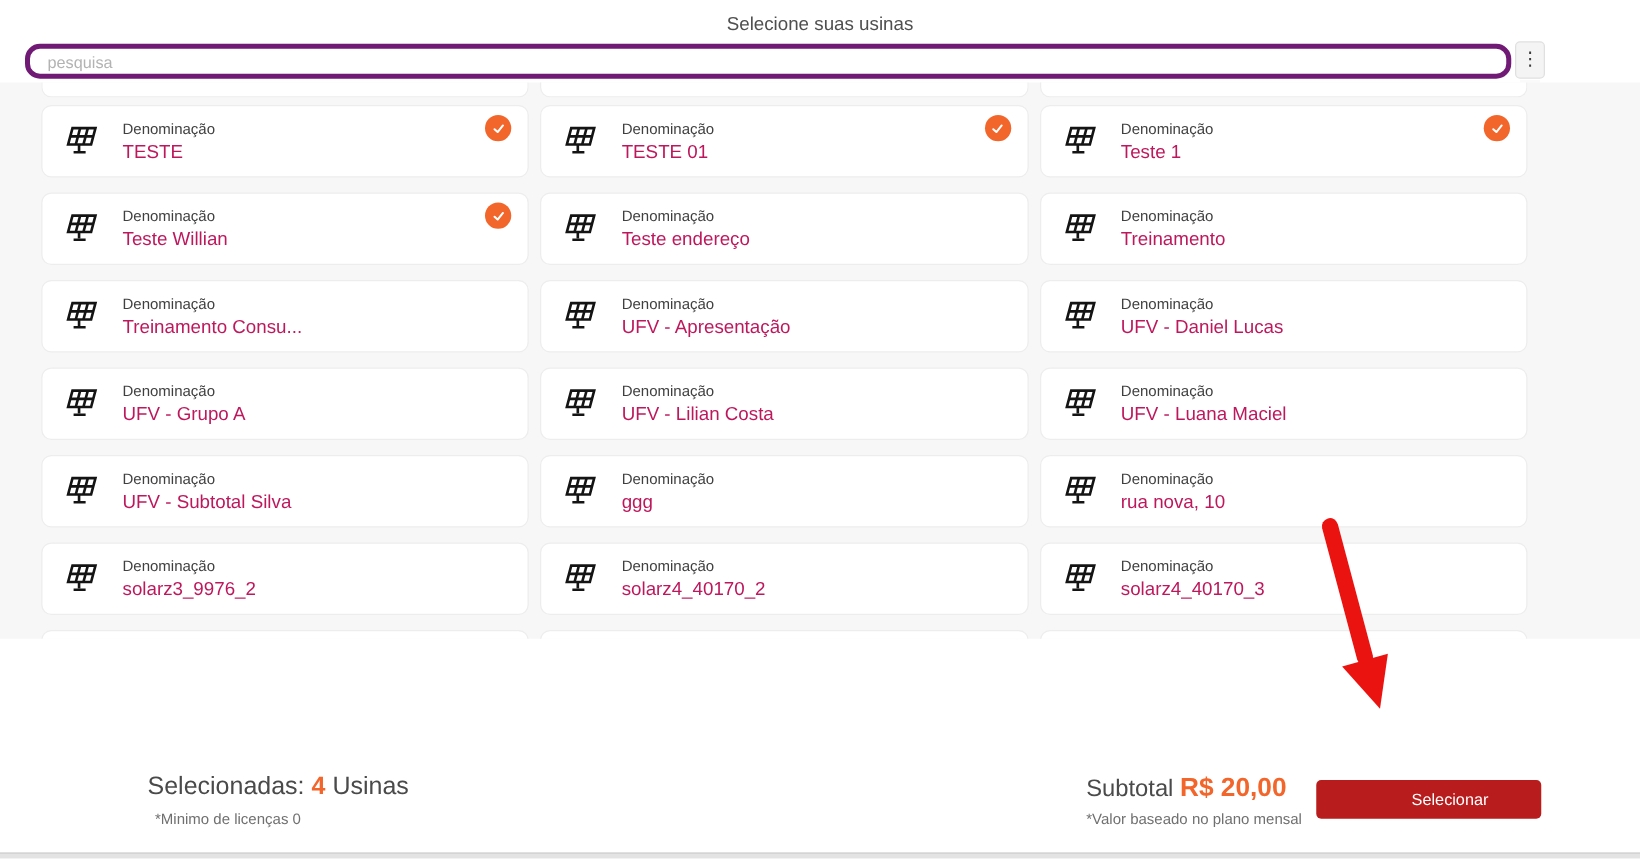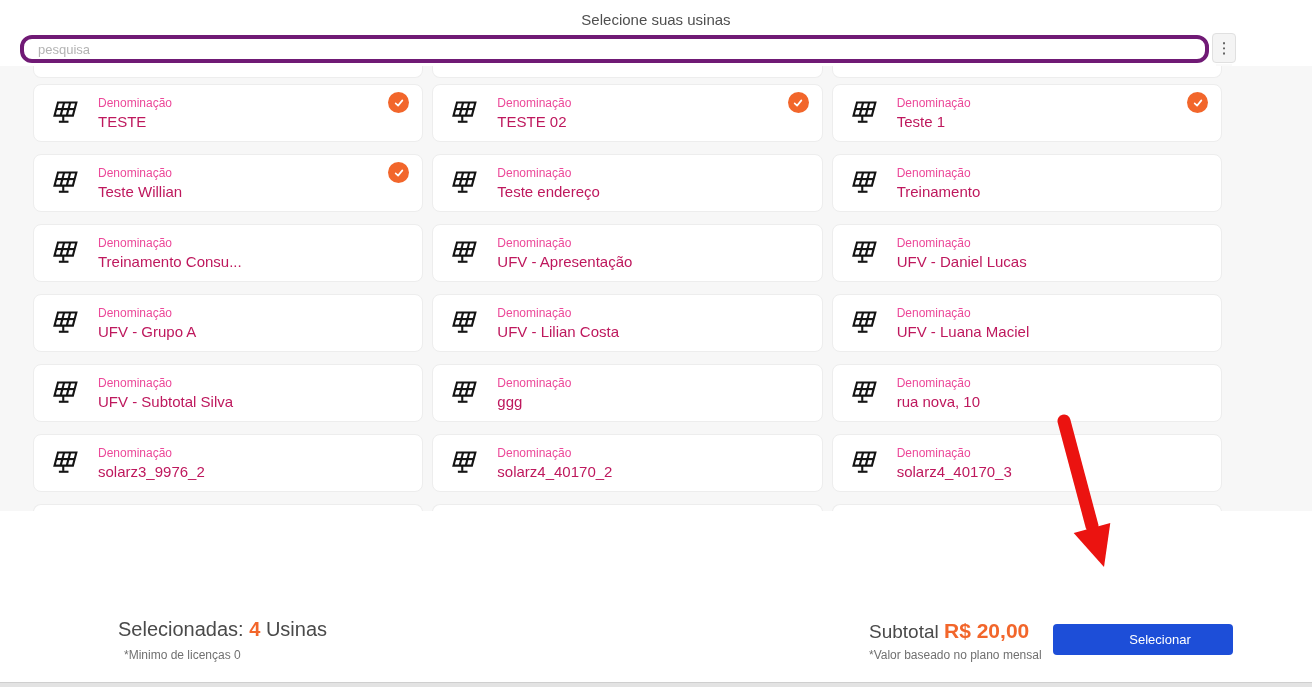--- a/index.html
+++ b/index.html
@@ -48,36 +48,36 @@
   .sliver-row.bottom .sliver-card {
     height:10px; border:1px solid #ededed; border-bottom:none; border-radius:8px 8px 0 0;
   }
   .card {
     position:relative; height:58px; background:#ffffff;
     border:1px solid #ededed; border-radius:8px; cursor:pointer;
     display:flex; align-items:center;
   }
   .panel-icon { margin-left:17px; width:28px; height:28px; flex:0 0 28px; display:block; }
   .card-text { margin-left:19px; }
-  .card-label { font-size:12px; color:#ec4899; margin-bottom:3px; }
+  .card-label { font-size:12px; color:#404040; margin-bottom:3px; }
   .card-name { font-size:15px; color:#be185d; }
   .check-badge {
     position:absolute; top:7px; right:13px; width:21px; height:21px;
     border-radius:50%; background:#f2662b; display:flex; align-items:center; justify-content:center;
   }
   .footer { position:absolute; left:0; top:600px; width:1228px; height:82px; background:#ffffff; }
   .sel-line { position:absolute; left:118px; top:18px; font-size:20px; color:#4a4a4a; }
   .sel-count { color:#f2662b; font-weight:bold; }
   .sel-note { position:absolute; left:124px; top:48px; font-size:12px; color:#707070; }
   .subtotal-line { position:absolute; left:869px; top:19px; font-size:19px; color:#4a4a4a; }
   .subtotal-value { color:#f2662b; font-weight:bold; font-size:21px; }
   .subtotal-note { position:absolute; left:869px; top:48px; font-size:12px; color:#707070; }
   .select-btn {
     position:absolute; left:1053px; top:24px; width:180px; height:31px;
-    background:#1d4ed8; color:#ffffff; border:none; border-radius:4px;
+    background:#b91c1c; color:#ffffff; border:none; border-radius:4px;
     font-size:13px; cursor:pointer; font-family:"Liberation Sans", sans-serif;padding-left:34px;
   }
   .bottom-strip {
     position:absolute; left:0; bottom:0; width:1312px; height:5px;
     background:#e3e3e3; border-top:1px solid #cfcfcf;
   }
   .arrow-overlay { position:absolute; left:0; top:0; pointer-events:none; z-index:10; }
 </style>
 </head>
 <body>
@@ -124,21 +124,21 @@
     <svg class="panel-icon" viewBox="0 0 32 32" fill="none" stroke="#141414" stroke-width="2.4">
       <polygon points="8,4 29,4 25,19 4,19"></polygon>
       <line x1="15" y1="4" x2="11" y2="19"></line>
       <line x1="22" y1="4" x2="18" y2="19"></line>
       <line x1="6" y1="11.5" x2="27" y2="11.5"></line>
       <line x1="14" y1="19" x2="14" y2="25"></line>
       <line x1="9" y1="26" x2="20" y2="26"></line>
     </svg>
     <div class="card-text">
       <div class="card-label">Denominação</div>
-      <div class="card-name">TESTE 02</div>
+      <div class="card-name">TESTE 01</div>
     </div>
     <span class="check-badge">
       <svg width="12" height="12" viewBox="0 0 16 16" fill="none" stroke="#ffffff" stroke-width="2.2" stroke-linecap="round" stroke-linejoin="round">
         <polyline points="3.5,8.5 6.8,11.5 12.5,4.5"></polyline>
       </svg>
     </span>
   </div>
         <div class="card">
     <svg class="panel-icon" viewBox="0 0 32 32" fill="none" stroke="#141414" stroke-width="2.4">
       <polygon points="8,4 29,4 25,19 4,19"></polygon>

